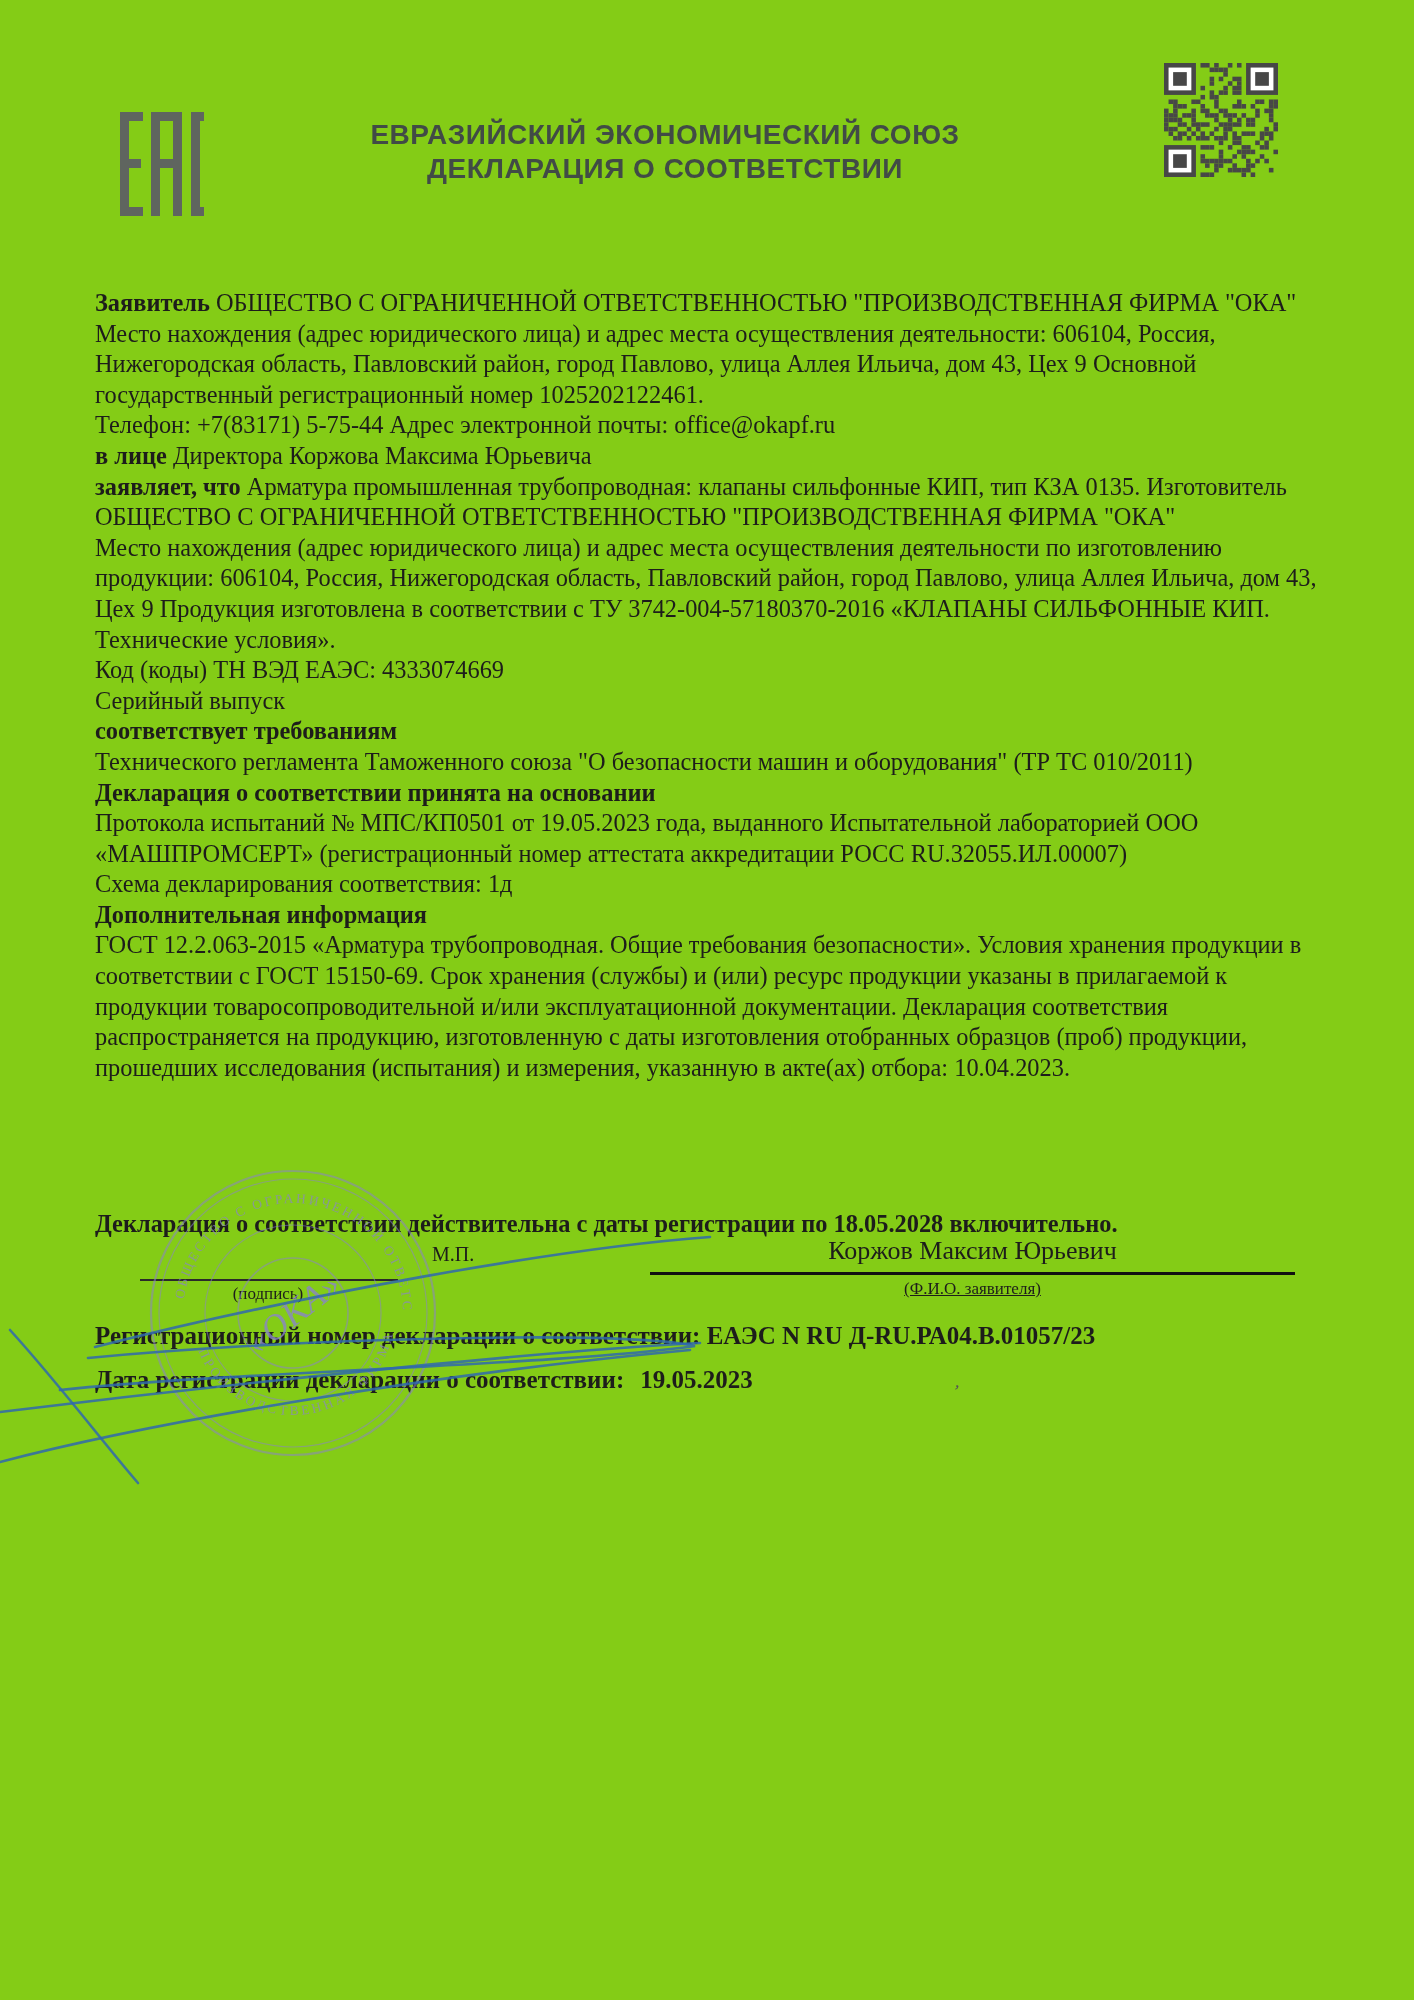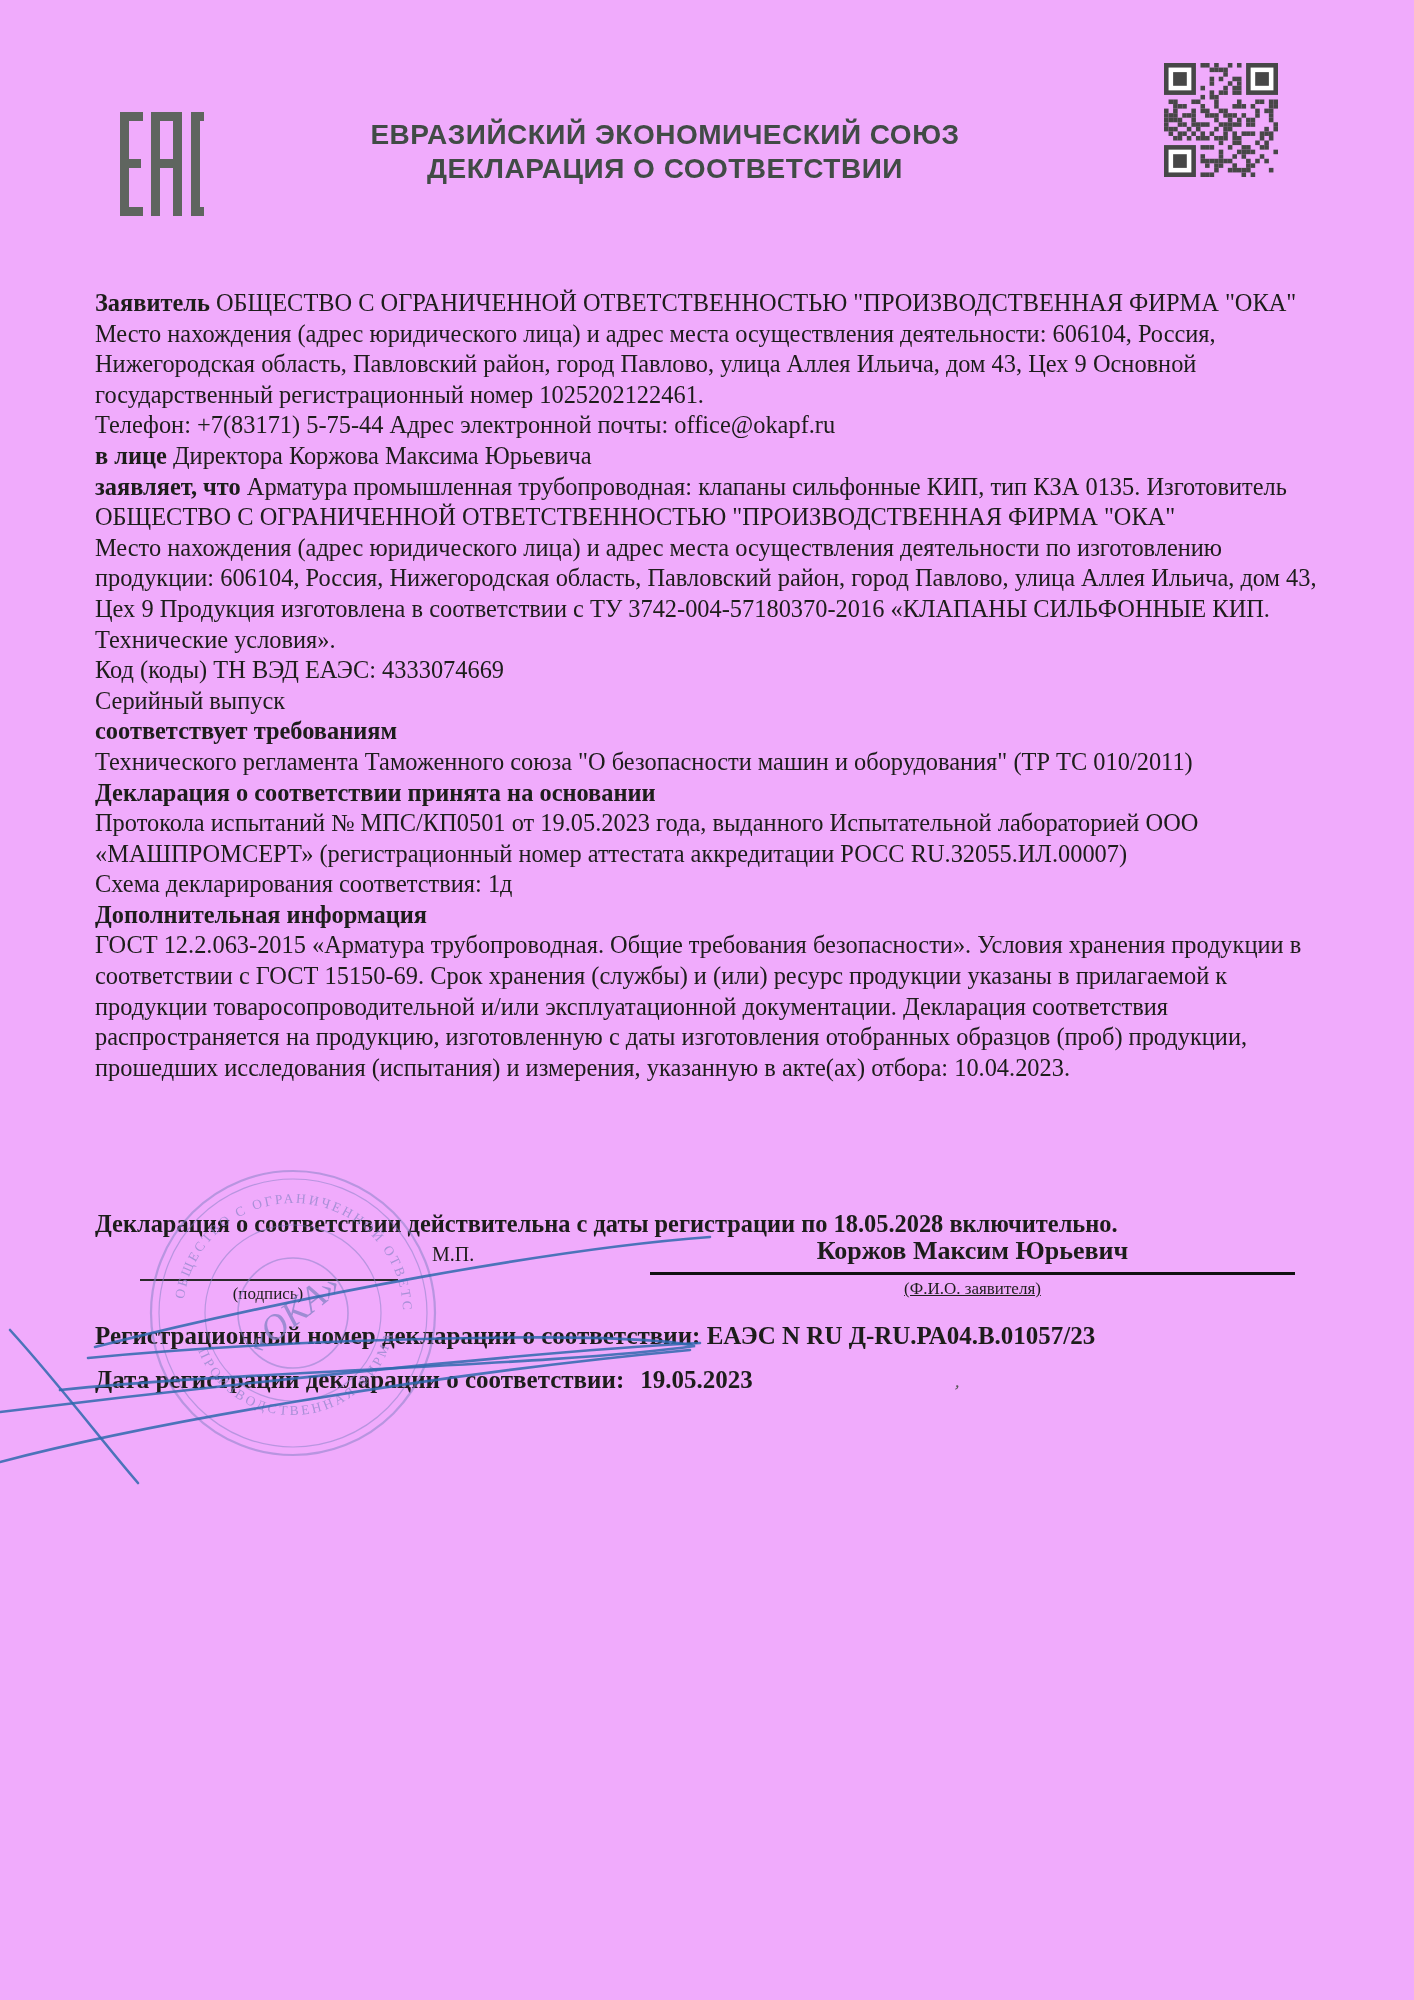--- a/index.html
+++ b/index.html
@@ -1,20 +1,20 @@
 <!DOCTYPE html>
 <html><head>
 <meta charset="utf-8">
 <style>
   html,body{margin:0;padding:0;background:#9a9a9a;}
   .page{
     position:relative;
     width:1414px;height:2000px;
     margin:0 auto;
-    background:#f0abfc;
+    background:#84cc16;
     overflow:hidden;
     font-family:"Liberation Serif","DejaVu Serif",serif;
     color:#1d1d1b;
   }
   
   .eac-logo{position:absolute;left:120px;top:112px;width:84px;height:104px;}
   .doc-title{
     position:absolute;left:290px;top:118px;width:750px;
     text-align:center;
     font-family:"Liberation Sans","DejaVu Sans",sans-serif;
@@ -30,21 +30,21 @@
   .body-text p{margin:0;padding:0;}
   .body-text b{font-weight:bold;}
   
   .validity{
     position:absolute;left:95px;top:1210px;width:1240px;
     font-weight:bold;font-size:24.4px;
   }
   .mp-label{position:absolute;left:432px;top:1243px;font-size:20px;}
   .sig-line{position:absolute;left:140px;top:1279px;width:258px;border-top:2px solid #2a2a2a;}
   .sig-caption{position:absolute;left:188px;top:1284px;width:160px;text-align:center;font-size:17px;}
-  .fio-name{position:absolute;left:650px;top:1236px;width:645px;text-align:center;font-size:26px;font-weight:bold;}
+  .fio-name{position:absolute;left:650px;top:1236px;width:645px;text-align:center;font-size:26px;}
   .fio-line{position:absolute;left:650px;top:1272px;width:645px;border-top:3px solid #111;}
   .fio-caption{position:absolute;left:650px;top:1279px;width:645px;text-align:center;font-size:17px;text-decoration:underline;}
   .reg-number{position:absolute;left:95px;top:1322px;width:1240px;font-weight:bold;font-size:25px;}
   .reg-date{position:absolute;left:95px;top:1366px;width:1240px;font-weight:bold;font-size:25px;}
   .reg-date .val{margin-left:16px;text-align:center;}
   .artifact{position:absolute;left:953px;top:1381px;font-size:18px;color:#555;transform:rotate(12deg);}
   
   .stamp-svg{position:absolute;left:147px;top:1167px;width:292px;height:292px;pointer-events:none;}
   .ink-svg{position:absolute;left:0px;top:1200px;width:760px;height:300px;pointer-events:none;}
 </style>

